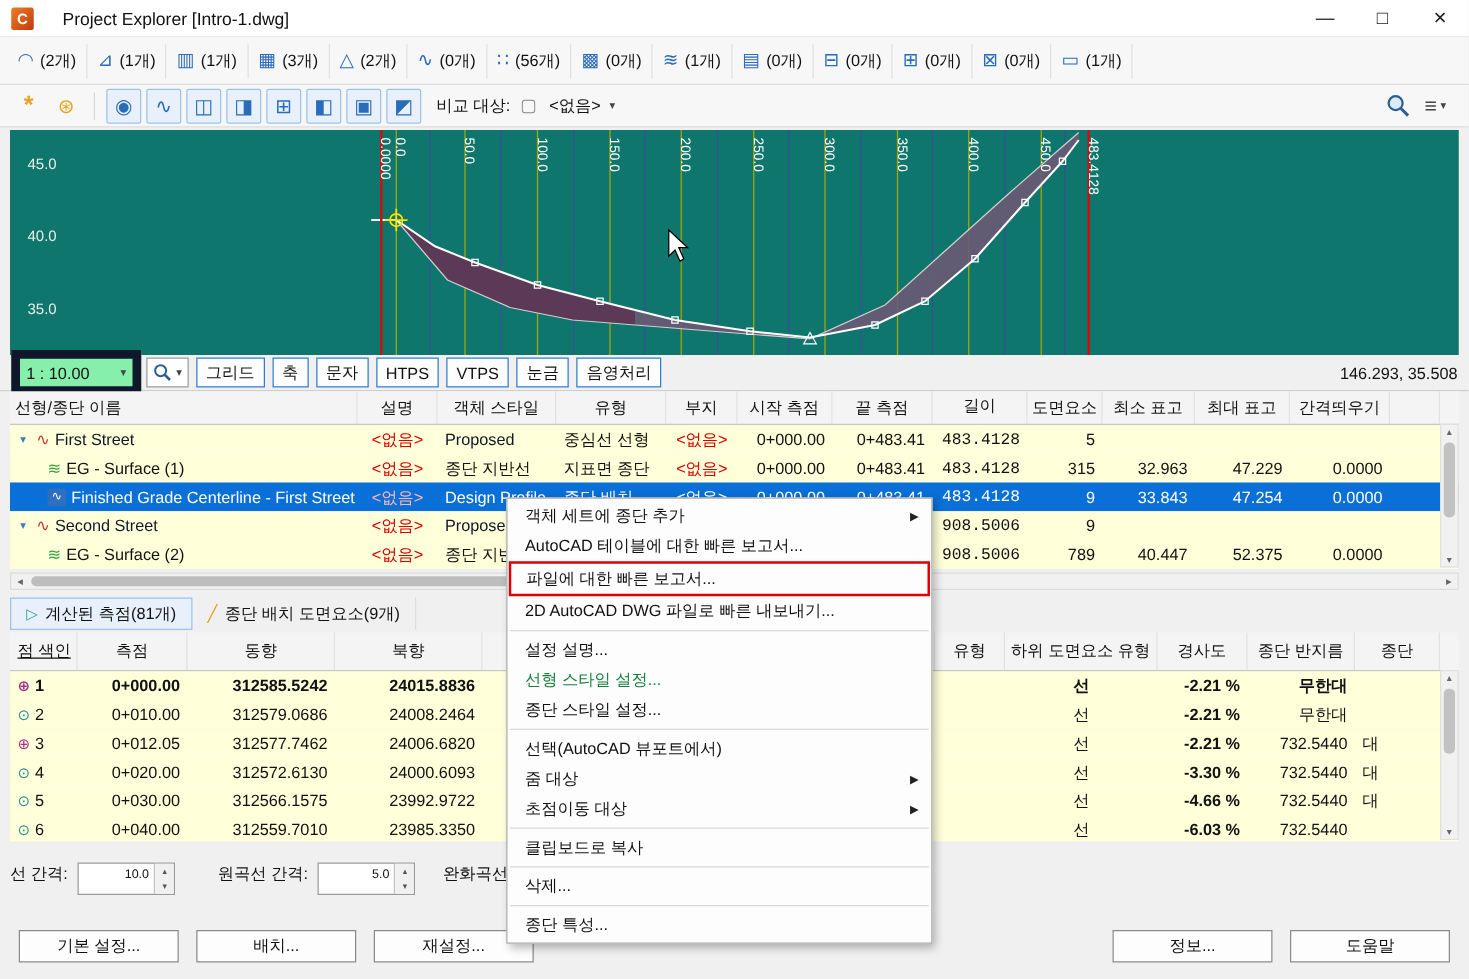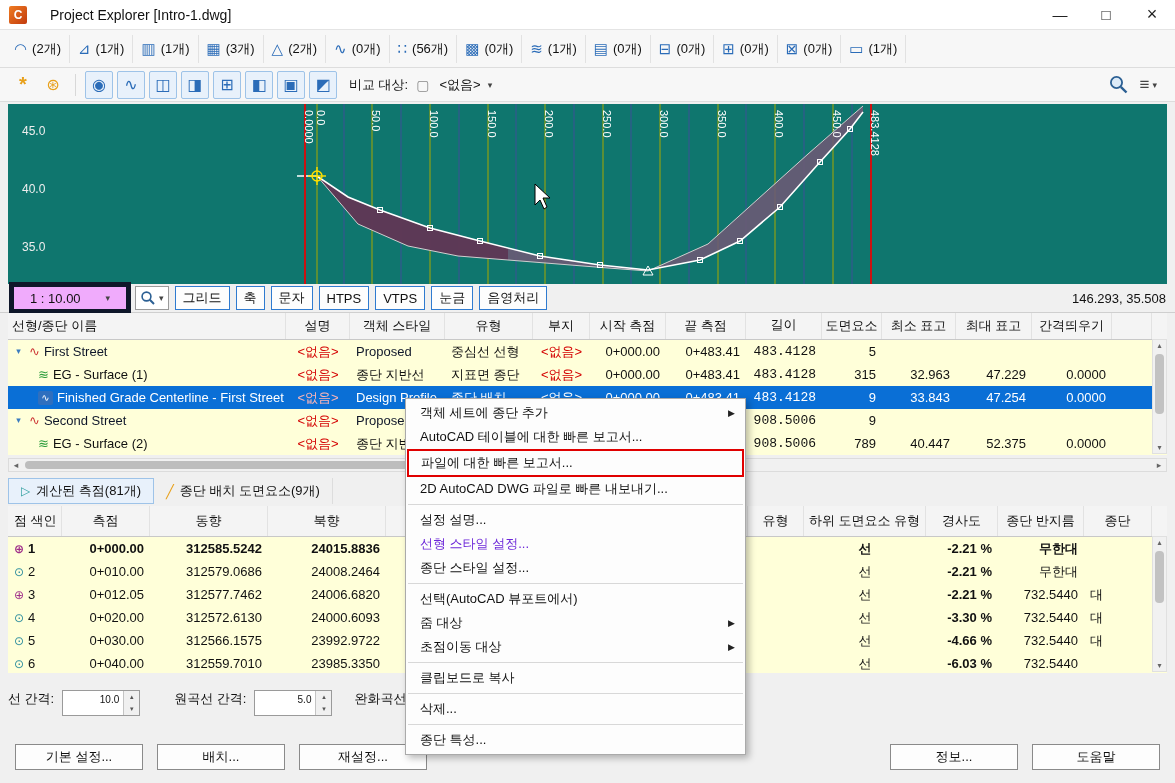--- a/index.html
+++ b/index.html
@@ -37,22 +37,22 @@
   .compare-value{font-size:13px;display:flex;align-items:center;gap:7px;padding:2px 6px;}
   .drop-arrow{font-size:9px;color:#444;}
   .tb2-right{margin-left:auto;display:flex;align-items:center;gap:10px;padding-right:8px;}
 
   
   .chart-wrap{left:8px;top:104px;width:1159px;height:180px;background:#0f766e;}
 
   
   .chart-status{left:0;top:284px;width:1175px;height:29px;background:#f0f0f0;border-bottom:1px solid #cfcfcf;
                 display:flex;align-items:center;padding:0 9px;gap:4px;}
-  .scale-combo{width:80px;height:22px;background:#f0abfc;border:5px solid #0f172a;display:flex;align-items:center;
-               justify-content:space-between;padding:0 16px;font-size:13px;}
+  .scale-combo{width:80px;height:22px;background:#86efac;border:7px solid #0f172a;display:flex;align-items:center;
+               justify-content:space-between;padding:0 5px;font-size:13px;}
   .zoom-btn{height:22px;border:1px solid #9a9a9a;background:#fff;display:flex;align-items:center;padding:0 4px;gap:3px;}
   .toggle-btn{height:22px;border:1px solid #2f7bd0;background:#fdfdfd;display:flex;align-items:center;
               padding:0 7px;font-size:13px;margin-left:2px;white-space:nowrap;}
   .coords{margin-left:auto;font-size:13px;}
 
   
   .cell{box-sizing:border-box;padding:0 6px;white-space:nowrap;overflow:hidden;}
   .num{text-align:right;}
   .ctr{text-align:center;}
   .hdr-row{display:flex;background:#f4f4f4;border-bottom:1px solid #c8c8c8;font-size:13px;}
@@ -93,21 +93,21 @@
   .tab.active{background:#e8f1fb;border:1px solid #9ec3e8;}
   .tab-icon1{color:#2e9e9e;font-size:12px;}
   .tab-icon2{color:#e8a01a;font-size:13px;font-weight:bold;}
 
   
   .d0{width:54px;display:flex;align-items:center;gap:4px;padding-left:6px;}
   .d1{width:88px;}.d2{width:118px;}.d3{width:118px;}.d4{width:362px;}
   .d5{width:56px;}.d6{width:122px;}.d7{width:72px;}.d8{width:86px;}.d9{width:68px;}
   .table2{left:8px;top:506px;width:1159px;}
   .table2 .hdr-row{height:30px;line-height:30px;}
-  .table2 .hdr-row .d0{justify-content:flex-start;}
+  .table2 .hdr-row .d0{justify-content:flex-start;text-decoration:underline;}
   .t2body{height:136px;overflow:hidden;}
   .pt-icon{font-size:12px;line-height:1;}
   .pt-plus{color:#a0308a;}
   .pt-dot{color:#2e8e9e;}
 
   
   .controls{left:8px;top:690px;height:26px;display:flex;align-items:flex-start;font-size:13px;}
   .spin{width:76px;height:24px;background:#fff;border:1px solid #9a9a9a;display:flex;margin-left:8px;}
   .spin-val{flex:1;text-align:right;padding:3px 4px;font-size:10px;}
   .spin-btns{width:15px;display:flex;flex-direction:column;border-left:1px solid #c4c4c4;}
@@ -117,21 +117,21 @@
 
   
   .btn{position:absolute;top:744px;height:26px;border:1px solid #8a8a8a;background:#fdfdfd;font-size:13px;
        display:flex;align-items:center;justify-content:center;box-sizing:border-box;}
 
   
   .ctx-menu{left:405px;top:398px;width:341px;background:#fdfdfd;border:1px solid #aaa;
             box-shadow:3px 3px 7px rgba(0,0,0,.28);padding:2px 0;z-index:50;font-size:13px;}
   .mi{height:24px;display:flex;align-items:center;padding:0 10px 0 14px;}
   .mi .sub-arrow{margin-left:auto;font-size:9px;color:#222;}
-  .mi.disabled{color:#6d28d9;}
+  .mi.disabled{color:#15803d;}
   .mi.red-box{border:2px solid #e00000;margin:0 1px;padding-left:12px;}
   .msep{height:1px;background:#d8d8d8;margin:3px 2px;}
 </style>
 </head>
 <body>
 
 <div class="abs titlebar">
   <div class="app-logo">C</div>
   <div class="title-text">Project Explorer [Intro-1.dwg]</div>
   <div class="win-controls">

